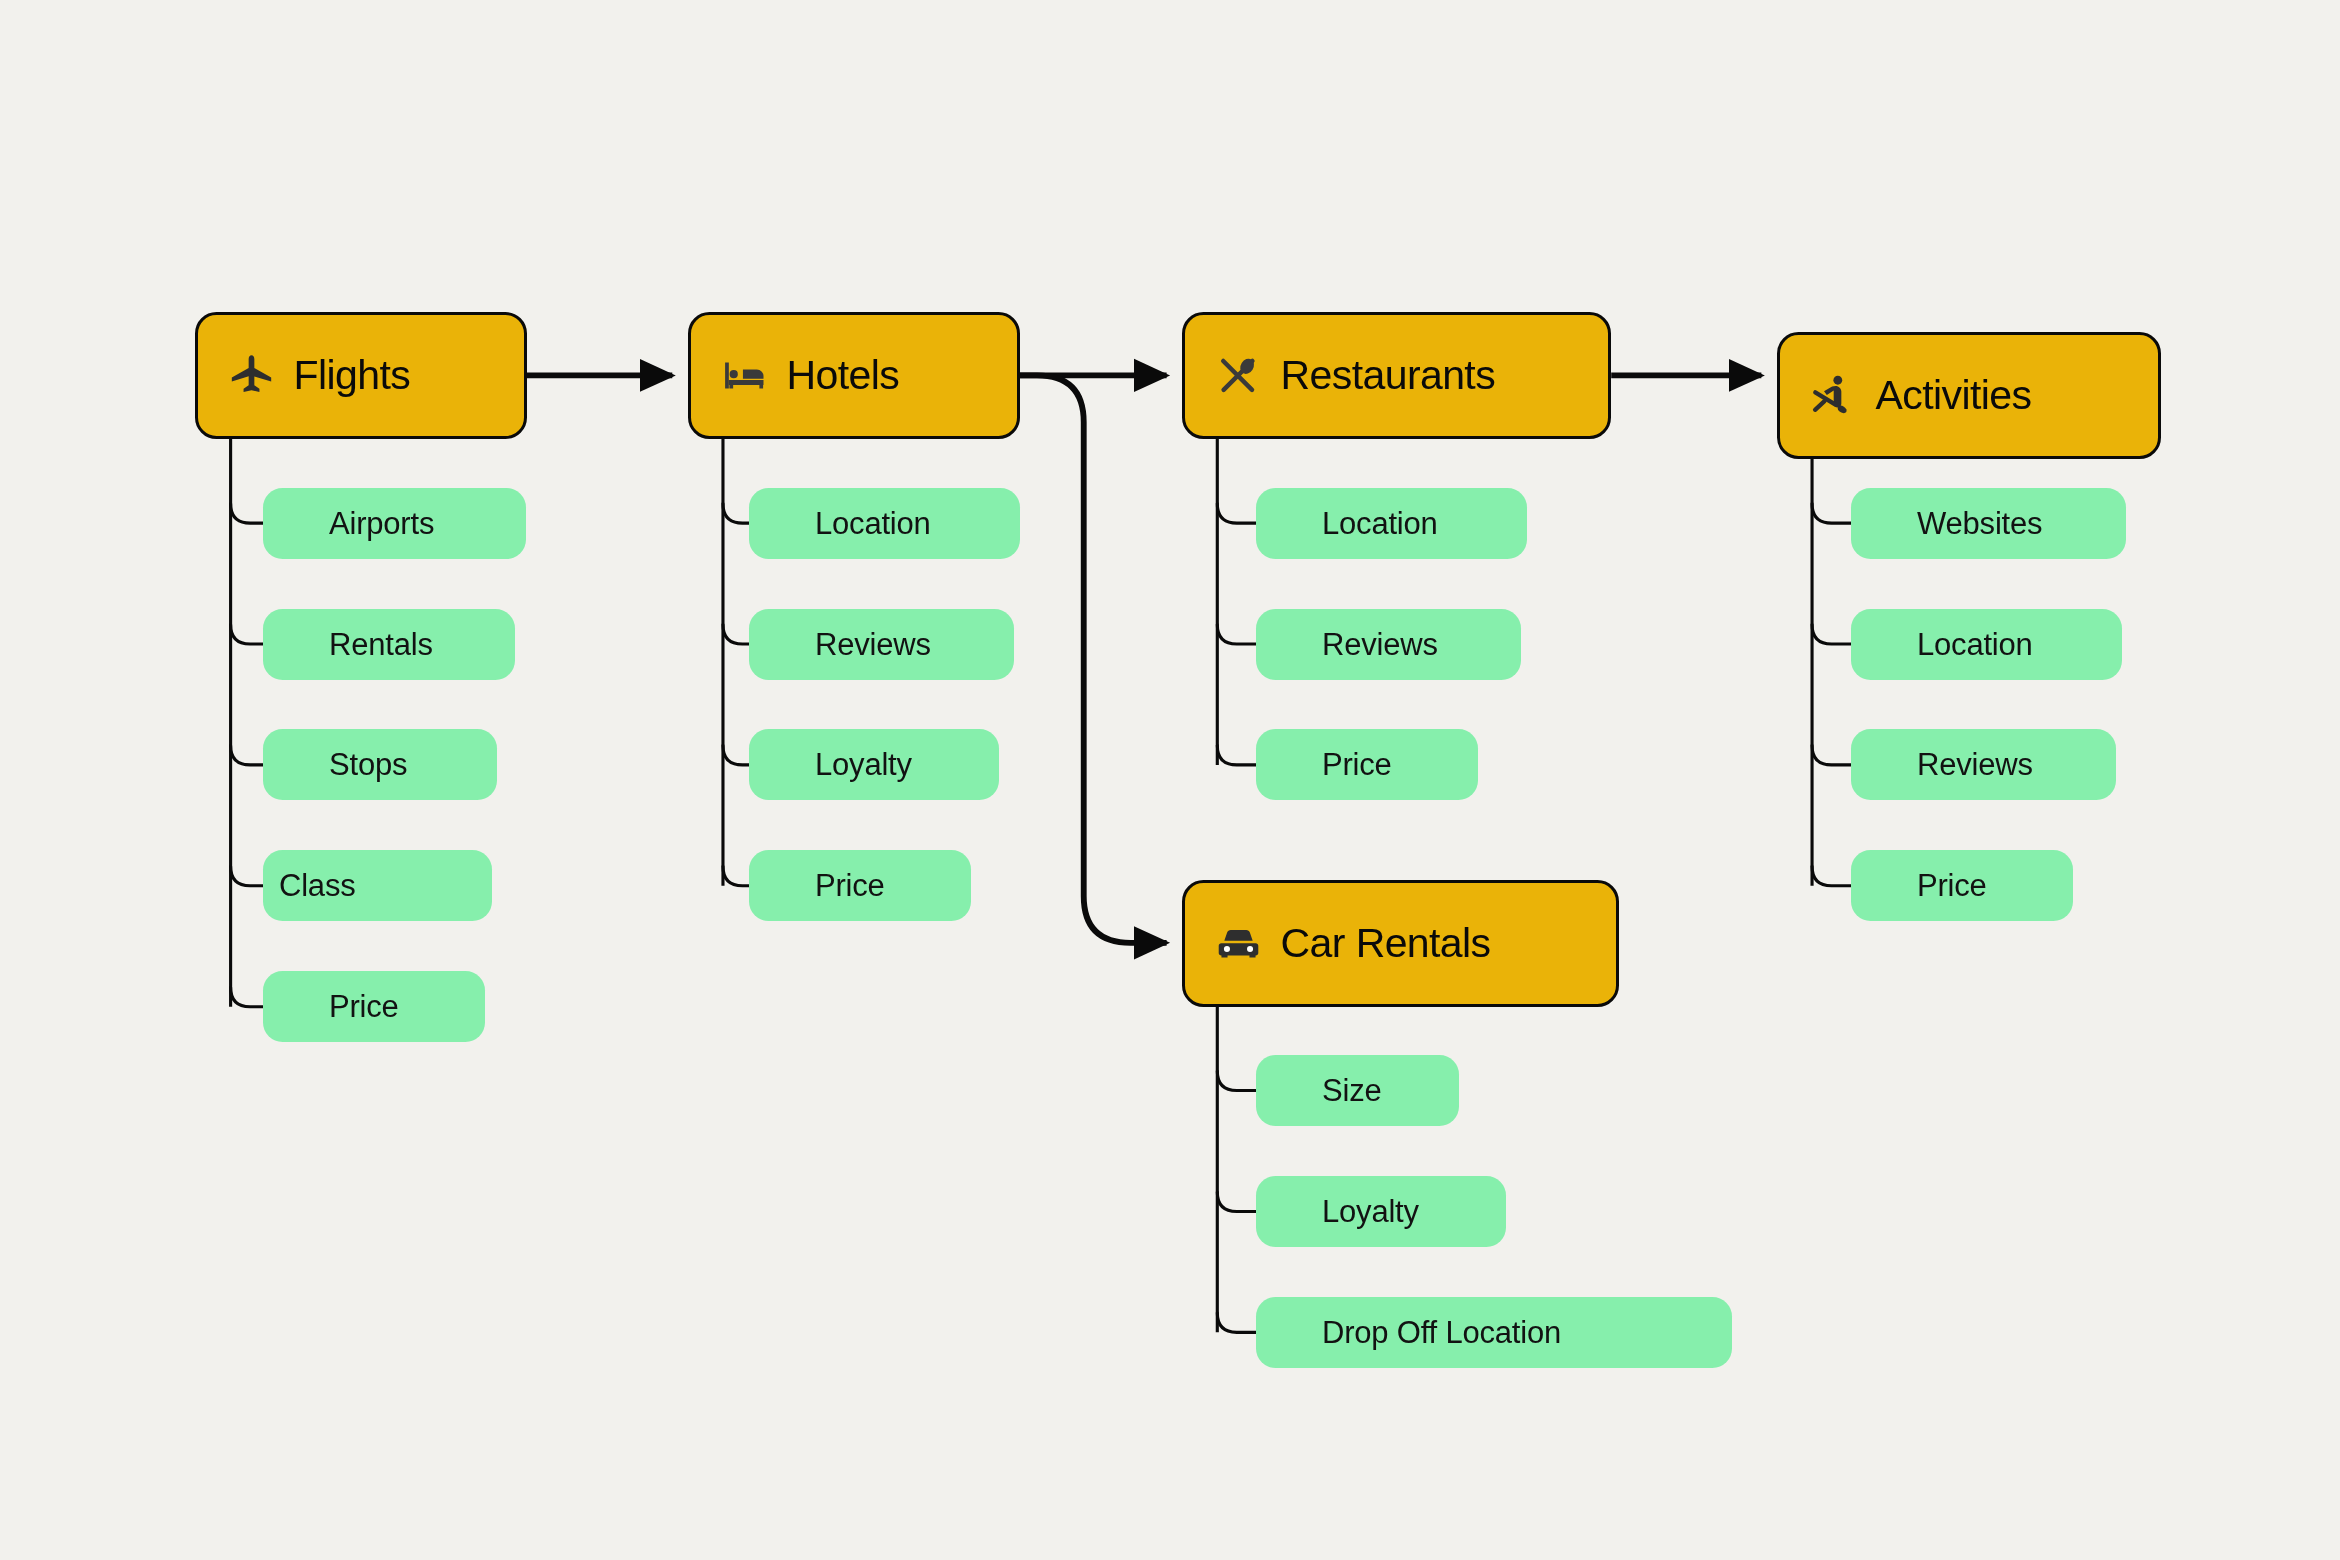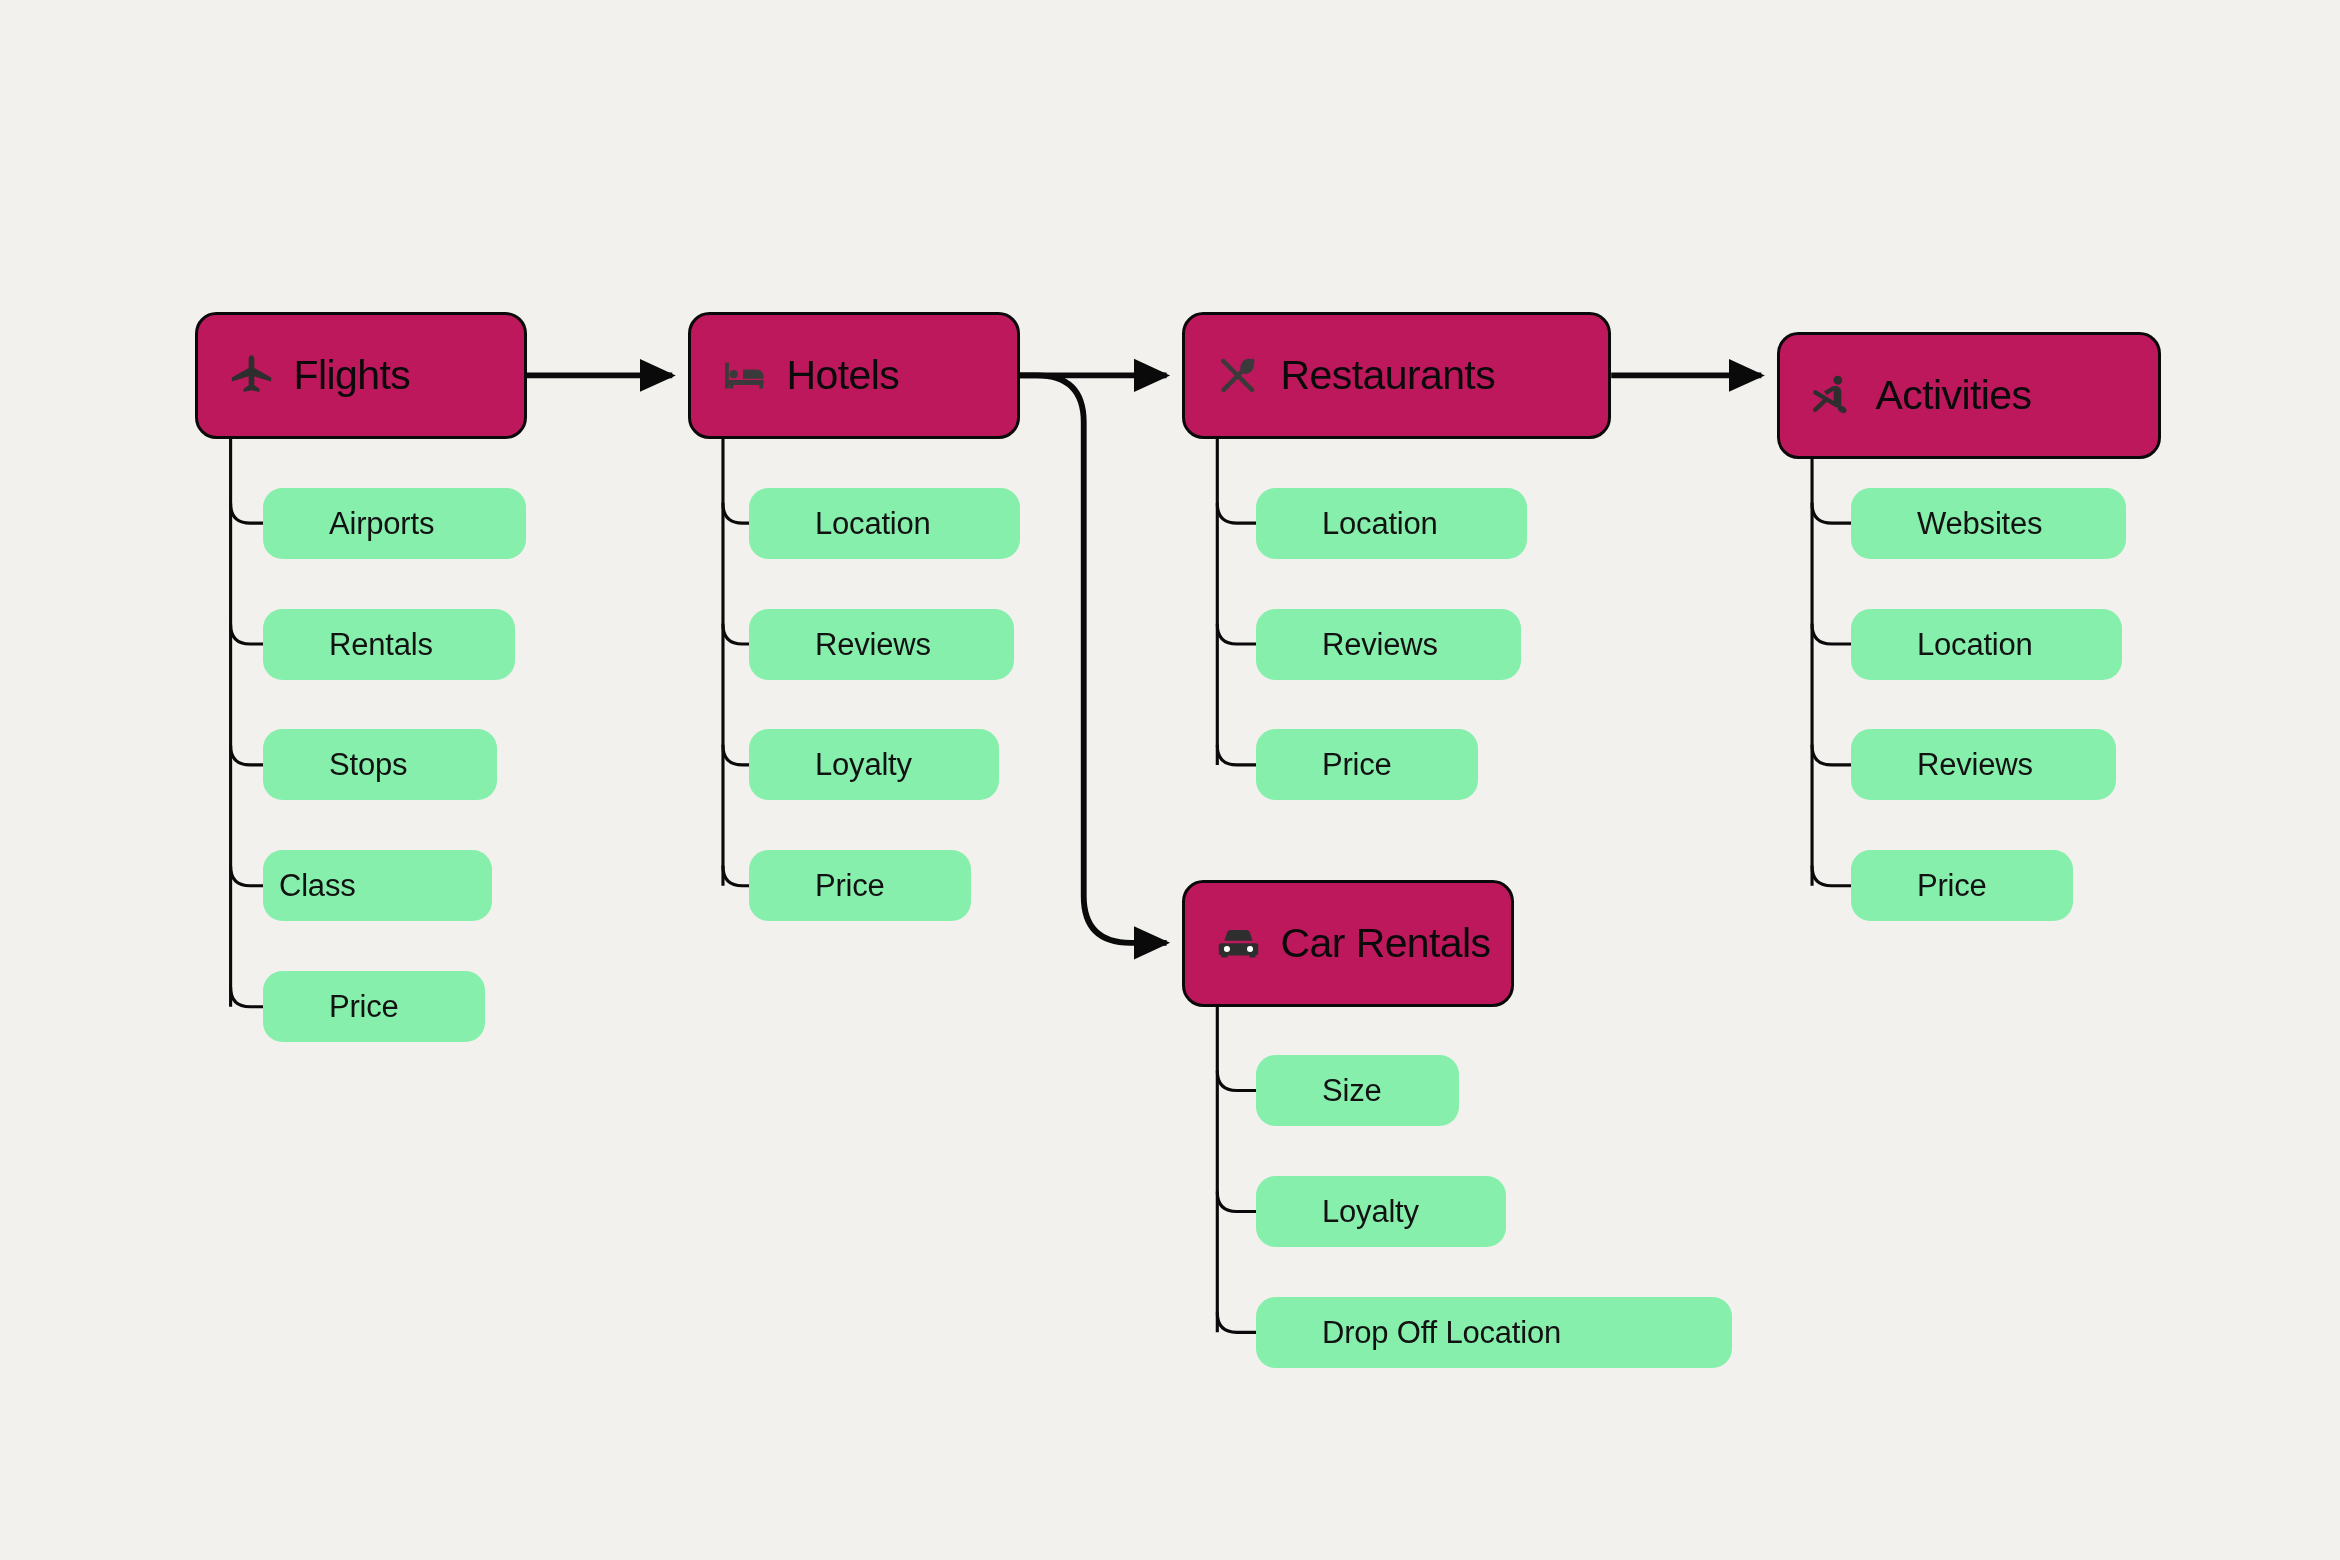--- a/index.html
+++ b/index.html
@@ -50,21 +50,21 @@
     left: 0; top: 0;
     width: 2341px;
     height: 1560px;
     pointer-events: none;
   }
 
   
   .node-card {
     position: absolute;
     box-sizing: border-box;
-    background: #be185d;
+    background: #eab308;
     border: 3.9px solid #0A0A0A;
     border-radius: 21.5px;
     height: 127px;
     display: flex;
     align-items: center;
     padding: 0 29px;
     z-index: 3;
   }
   .node-icon {
     width: 49px;
@@ -233,21 +233,21 @@
       </div>
       <div class="chip" style="left: 1851px; top: 609px; width: 271px;">
         <span class="chip-label">Location</span>
       </div>
       <div class="chip" style="left: 1851px; top: 729px; width: 265px;">
         <span class="chip-label">Reviews</span>
       </div>
       <div class="chip" style="left: 1851px; top: 850px; width: 222px;">
         <span class="chip-label">Price</span>
       </div>
-      <div class="node-card" style="left: 1182px; top: 880px; width: 332px;">
+      <div class="node-card" style="left: 1182px; top: 880px; width: 437px;">
         <span class="node-icon">
           <svg viewBox="0 0 24 24" width="47" height="47">
             <path fill="#2E2E2E" d="M6.2 6.4C6.45 5.6 7.2 5.1 8.05 5.1h7.9c.85 0 1.6.5 1.85 1.3l1.45 4.2H4.75zM3.2 11.9h17.6c.72 0 1.3.58 1.3 1.3v3.6c0 .72-.58 1.3-1.3 1.3H3.2c-.72 0-1.3-.58-1.3-1.3v-3.6c0-.72.58-1.3 1.3-1.3z"></path>
             <circle cx="6.1" cy="14.8" r="1.55" fill="#FFFFFF"></circle>
             <circle cx="17.9" cy="14.8" r="1.55" fill="#FFFFFF"></circle>
             <path fill="#2E2E2E" d="M3.3 17.6h3.1v1.5H3.3zM17.6 17.6h3.1v1.5h-3.1z"></path>
           </svg>
         </span>
         <span class="node-label">Car Rentals</span>
       </div>

